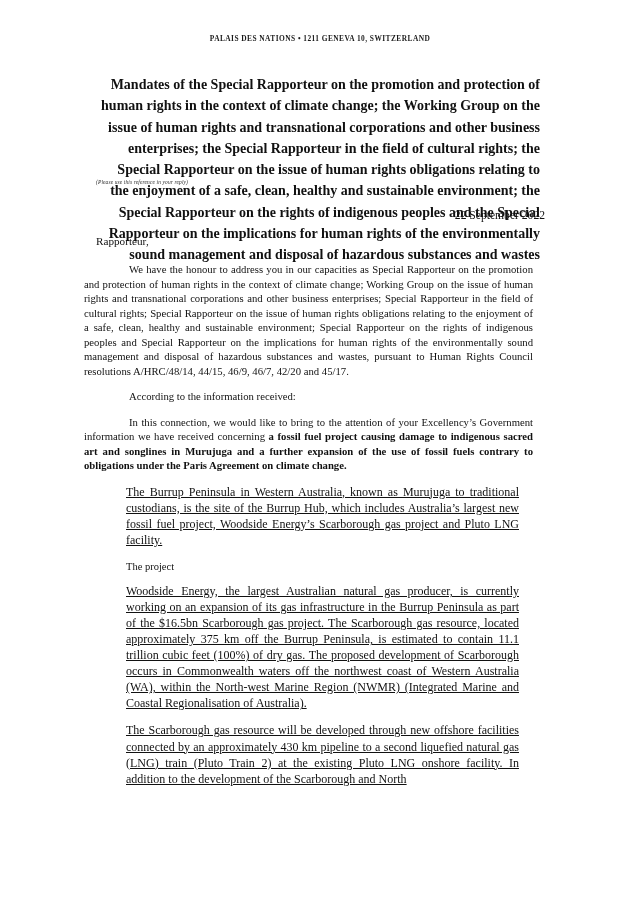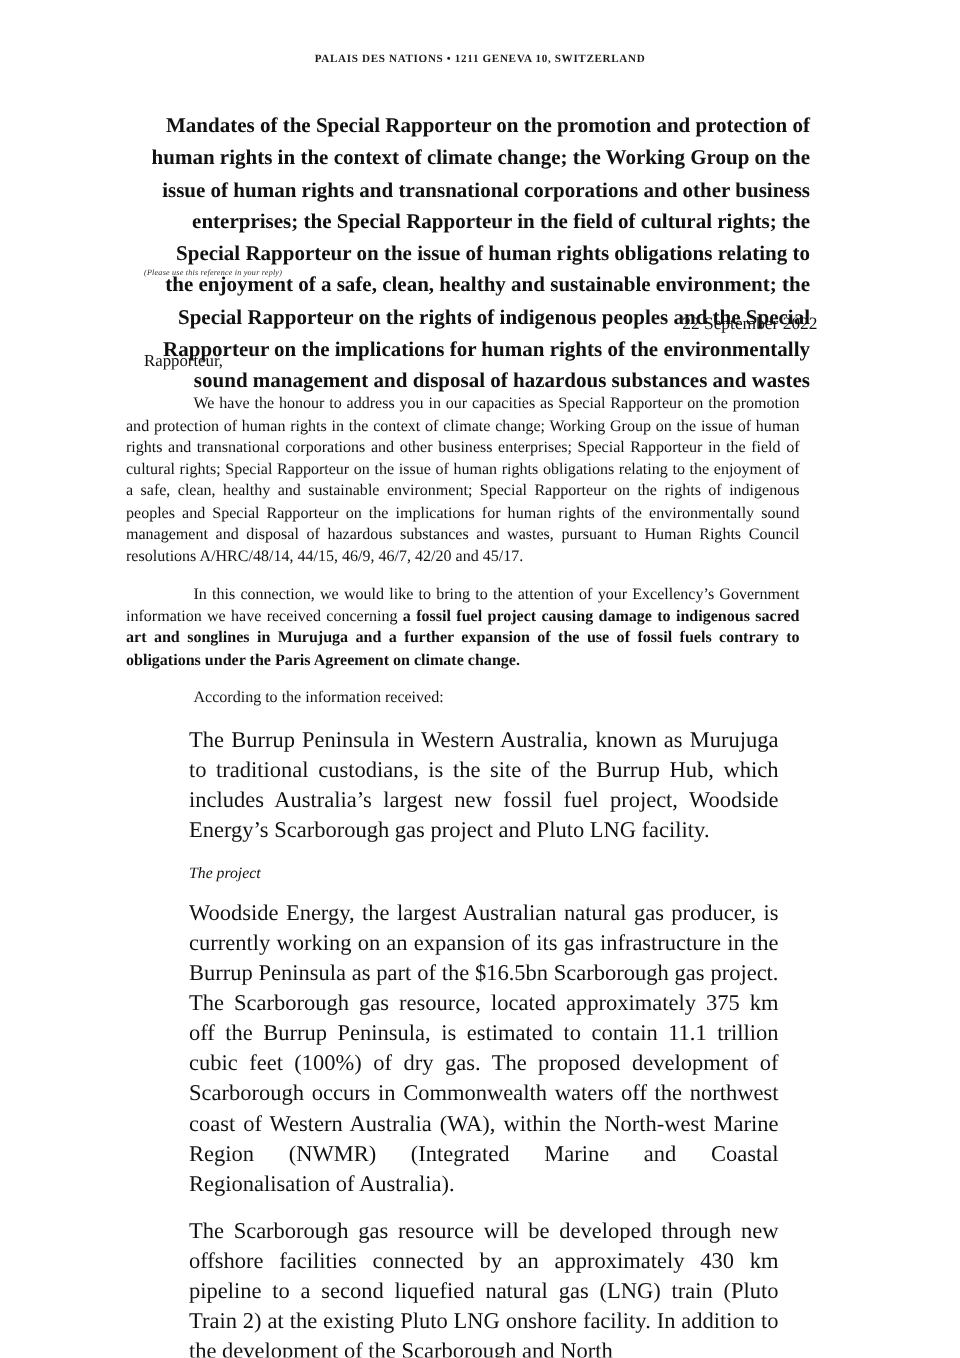--- a/index.html
+++ b/index.html
@@ -106,32 +106,32 @@
     text-justify: inter-word;
     text-indent: 45px;
     color: #111111;
   }
   p.para b { font-weight: bold; }
 
   .quote {
     margin: 0 0 11px 0;
     padding-left: 42px;
     padding-right: 14px;
-    font-size: 15px;
+    font-size: 12px;
     line-height: 1.34;
     text-align: justify;
     text-justify: inter-word;
     color: #111111;
+    text-decoration: underline;
   }
   .quote.lead { margin-bottom: 13px; }
   .subheading {
     margin: 0 0 11px 0;
     padding-left: 42px;
     font-size: 10.5px;
-    font-style: italic;
     color: #111111;
   }
 </style>
 </head>
 <body>
 
 <div class="page">
 
   <div class="letterhead">PALAIS DES NATIONS • 1211 GENEVA 10, SWITZERLAND</div>
 
@@ -142,25 +142,25 @@
   </div>
 
   <div class="date-line">22 September 2022</div>
 
   <div class="salutation">Rapporteur,</div>
 
   <div class="body-area">
 
     <p class="para">We have the honour to address you in our capacities as Special Rapporteur on the promotion and protection of human rights in the context of climate change; Working Group on the issue of human rights and transnational corporations and other business enterprises; Special Rapporteur in the field of cultural rights; Special Rapporteur on the issue of human rights obligations relating to the enjoyment of a safe, clean, healthy and sustainable environment; Special Rapporteur on the rights of indigenous peoples and Special Rapporteur on the implications for human rights of the environmentally sound management and disposal of hazardous substances and wastes, pursuant to Human Rights Council resolutions A/HRC/48/14, 44/15, 46/9, 46/7, 42/20 and 45/17.</p>
 
+    <p class="para">According to the information received:</p>
+
     <p class="para">
       <span>In this connection, we would like to bring to the attention of your Excellency’s Government information we have received concerning </span><b>a fossil fuel project causing damage to indigenous sacred art and songlines in Murujuga and a further expansion of the use of fossil fuels contrary to obligations under the Paris Agreement on climate change.</b>
     </p>
-
-    <p class="para">According to the information received:</p>
 
     <div class="quote lead">The Burrup Peninsula in Western Australia, known as Murujuga to traditional custodians, is the site of the Burrup Hub, which includes Australia’s largest new fossil fuel project, Woodside Energy’s Scarborough gas project and Pluto LNG facility.</div>
 
     <div class="subheading">The project</div>
 
     <div class="quote">Woodside Energy, the largest Australian natural gas producer, is currently working on an expansion of its gas infrastructure in the Burrup Peninsula as part of the $16.5bn Scarborough gas project. The Scarborough gas resource, located approximately 375 km off the Burrup Peninsula, is estimated to contain 11.1 trillion cubic feet (100%) of dry gas. The proposed development of Scarborough occurs in Commonwealth waters off the northwest coast of Western Australia (WA), within the North-west Marine Region (NWMR) (Integrated Marine and Coastal Regionalisation of Australia).</div>
 
     <div class="quote">The Scarborough gas resource will be developed through new offshore facilities connected by an approximately 430 km pipeline to a second liquefied natural gas (LNG) train (Pluto Train 2) at the existing Pluto LNG onshore facility. In addition to the development of the Scarborough and North</div>
 
   </div>

